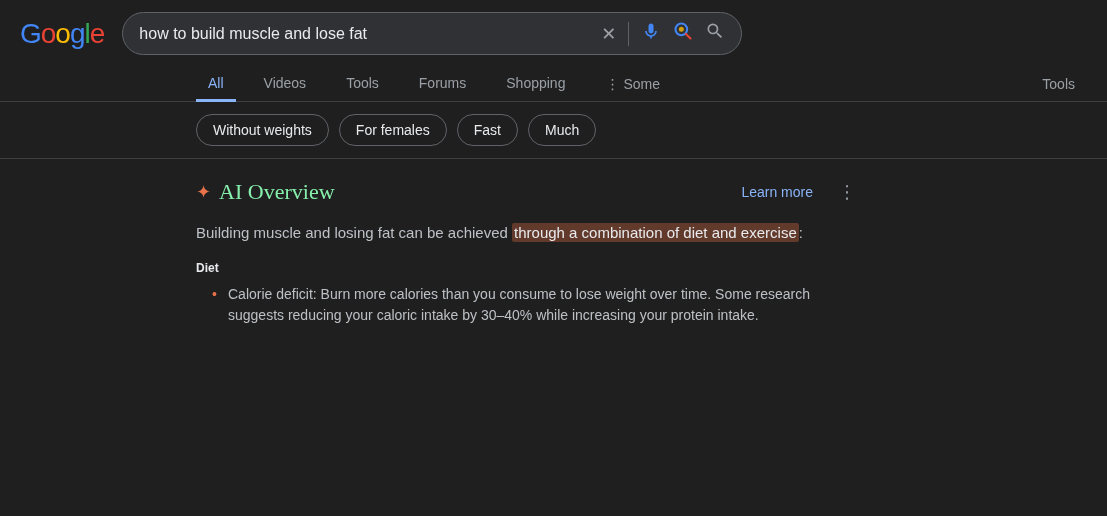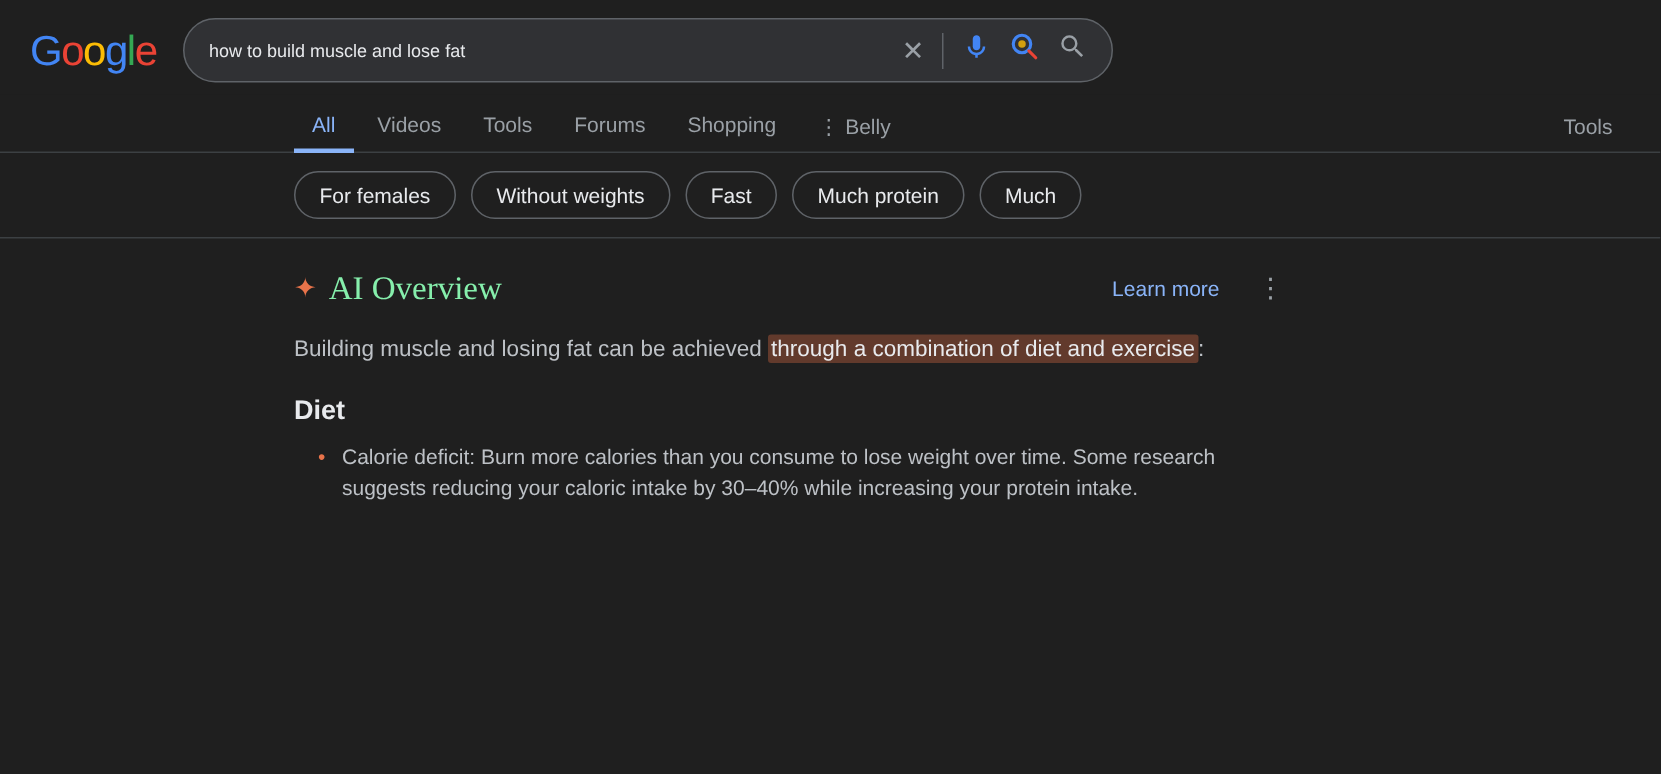--- a/index.html
+++ b/index.html
@@ -46,21 +46,21 @@
       padding: 8px 16px;
       border: 1px solid #5f6368;
     }
 
     .search-input {
       flex: 1;
       background: transparent;
       border: none;
       outline: none;
       color: #e8eaed;
-      font-size: 12px;
+      font-size: 16px;
     }
 
     .search-icons {
       display: flex;
       align-items: center;
       gap: 12px;
     }
 
     .search-icon-btn {
       background: none;
@@ -78,21 +78,21 @@
       height: 24px;
       background: #5f6368;
     }
 
     
     .nav-tabs {
       display: flex;
       align-items: center;
       padding: 4px 20px 0 196px;
       border-bottom: 1px solid #3c4043;
-      gap: 4px;
+      gap: 16px;
     }
 
     .nav-tab {
       padding: 8px 12px;
       font-size: 14px;
       color: #9aa0a6;
       cursor: pointer;
       border-bottom: 3px solid transparent;
       margin-bottom: -1px;
       white-space: nowrap;
@@ -205,21 +205,21 @@
     }
 
     .highlight {
       background: rgba(180, 90, 60, 0.45);
       color: #e8eaed;
       border-radius: 2px;
       padding: 1px 2px;
     }
 
     .section-title {
-      font-size: 18px;
+      font-size: 12px;
       font-weight: 600;
       color: #e8eaed;
       margin-top: 14px;
       margin-bottom: 6px;
     }
 
     .bullet-list {
       list-style: none;
       padding-left: 16px;
     }
@@ -283,30 +283,29 @@
 </div>
 
 <div class="nav-tabs">
   <div class="nav-tab active">All</div>
   <div class="nav-tab">Videos</div>
   <div class="nav-tab">Tools</div>
   <div class="nav-tab">Forums</div>
   <div class="nav-tab">Shopping</div>
   <div class="nav-more">
     <span>⋮</span>
-    <span>Belly</span>
+    <span>Some</span>
   </div>
   <div class="tools-tab">Tools</div>
 </div>
 
 <div class="filter-chips">
+  <div class="chip">Without weights</div>
   <div class="chip">For females</div>
-  <div class="chip">Without weights</div>
   <div class="chip">Fast</div>
-  <div class="chip">Much protein</div>
   <div class="chip">Much</div>
 </div>
 
 <div class="main-content">
   <div class="ai-overview">
     <div class="ai-overview-header">
       <div class="ai-overview-title">
         <span class="sparkle-icon">✦</span>
         <span class="ai-overview-label">AI Overview</span>
       </div>

